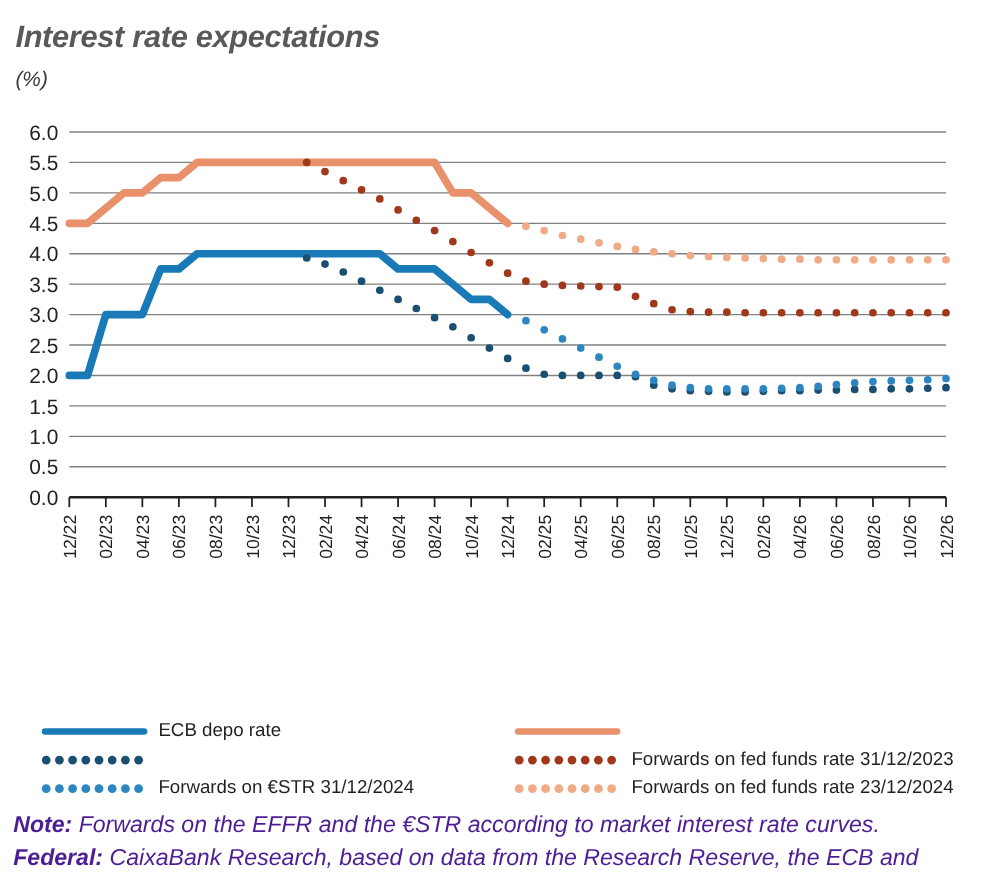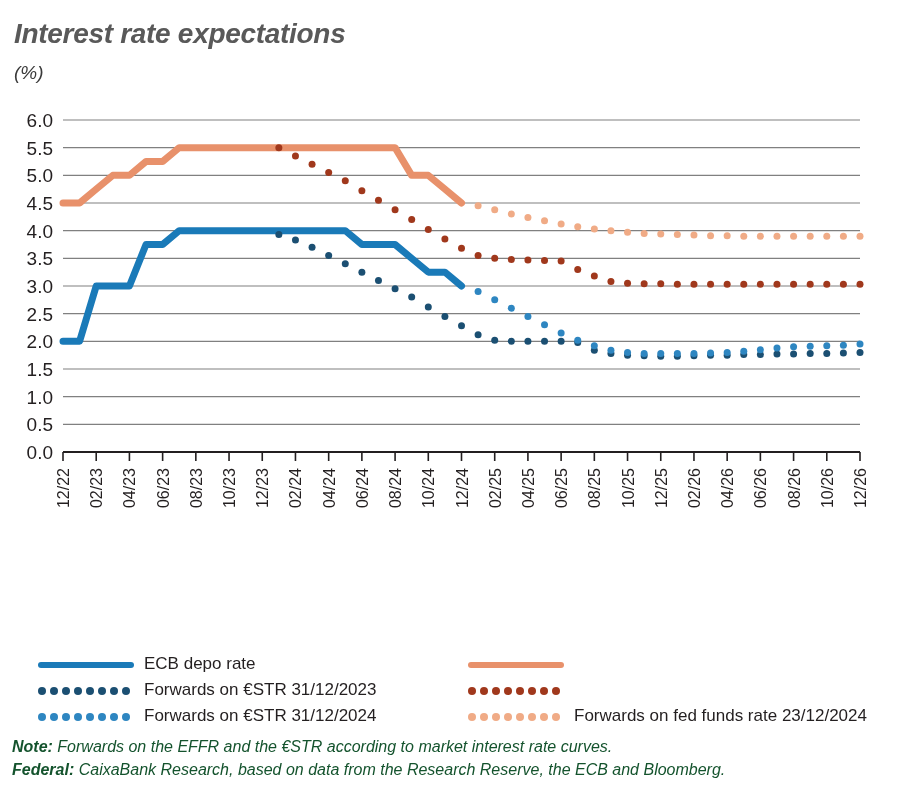--- a/index.html
+++ b/index.html
@@ -20,21 +20,21 @@
   .legend-col.left{left:38px;}
   .legend-col.right{left:468px;}
   .legend-row{display:flex;align-items:flex-end;height:26px;}
   .legend-sample{width:96px;height:18px;margin-right:10px;flex:none;position:relative;}
   .legend-sample .solid{position:absolute;left:0;top:6px;width:96px;height:6px;border-radius:3px;}
   .legend-sample .dots{position:absolute;left:0;top:5px;width:96px;height:8px;}
   .legend-sample .dots i{position:absolute;top:0;width:8px;height:8px;border-radius:50%;display:block;}
   .legend-label{font-size:17px;color:#231f20;white-space:nowrap;}
 
   .footnotes{position:absolute;left:12px;top:735px;width:880px;}
-  .fn-line{font-size:16px;font-style:italic;color:#14532d;line-height:1.45;}
+  .fn-line{font-size:21px;font-style:italic;color:#4c1d95;line-height:1.45;}
   .fn-line b{font-style:italic;font-weight:bold;}
 </style>
 </head>
 <body>
 
 <div class="page">
 
   <div class="chart-title">Interest rate expectations</div>
   <div class="chart-subtitle">(%)</div>
 
@@ -267,21 +267,20 @@
               <i style="background: rgb(27, 79, 114); left: 0px;"></i>
               <i style="background: rgb(27, 79, 114); left: 12px;"></i>
               <i style="background: rgb(27, 79, 114); left: 24px;"></i>
               <i style="background: rgb(27, 79, 114); left: 36px;"></i>
               <i style="background: rgb(27, 79, 114); left: 48px;"></i>
               <i style="background: rgb(27, 79, 114); left: 60px;"></i>
               <i style="background: rgb(27, 79, 114); left: 72px;"></i>
               <i style="background: rgb(27, 79, 114); left: 84px;"></i>
             </span>
           </span>
-          <span class="legend-label">Forwards on €STR 31/12/2023</span>
         </div>
         <div class="legend-row">
           <span class="legend-sample">
             <span class="dots">
               <i style="background: rgb(46, 134, 193); left: 0px;"></i>
               <i style="background: rgb(46, 134, 193); left: 12px;"></i>
               <i style="background: rgb(46, 134, 193); left: 24px;"></i>
               <i style="background: rgb(46, 134, 193); left: 36px;"></i>
               <i style="background: rgb(46, 134, 193); left: 48px;"></i>
               <i style="background: rgb(46, 134, 193); left: 60px;"></i>
@@ -304,20 +303,21 @@
               <i style="background: rgb(160, 56, 28); left: 0px;"></i>
               <i style="background: rgb(160, 56, 28); left: 12px;"></i>
               <i style="background: rgb(160, 56, 28); left: 24px;"></i>
               <i style="background: rgb(160, 56, 28); left: 36px;"></i>
               <i style="background: rgb(160, 56, 28); left: 48px;"></i>
               <i style="background: rgb(160, 56, 28); left: 60px;"></i>
               <i style="background: rgb(160, 56, 28); left: 72px;"></i>
               <i style="background: rgb(160, 56, 28); left: 84px;"></i>
             </span>
           </span>
+          <span class="legend-label">Forwards on fed funds rate 31/12/2023</span>
         </div>
         <div class="legend-row">
           <span class="legend-sample">
             <span class="dots">
               <i style="background: rgb(240, 171, 134); left: 0px;"></i>
               <i style="background: rgb(240, 171, 134); left: 12px;"></i>
               <i style="background: rgb(240, 171, 134); left: 24px;"></i>
               <i style="background: rgb(240, 171, 134); left: 36px;"></i>
               <i style="background: rgb(240, 171, 134); left: 48px;"></i>
               <i style="background: rgb(240, 171, 134); left: 60px;"></i>

